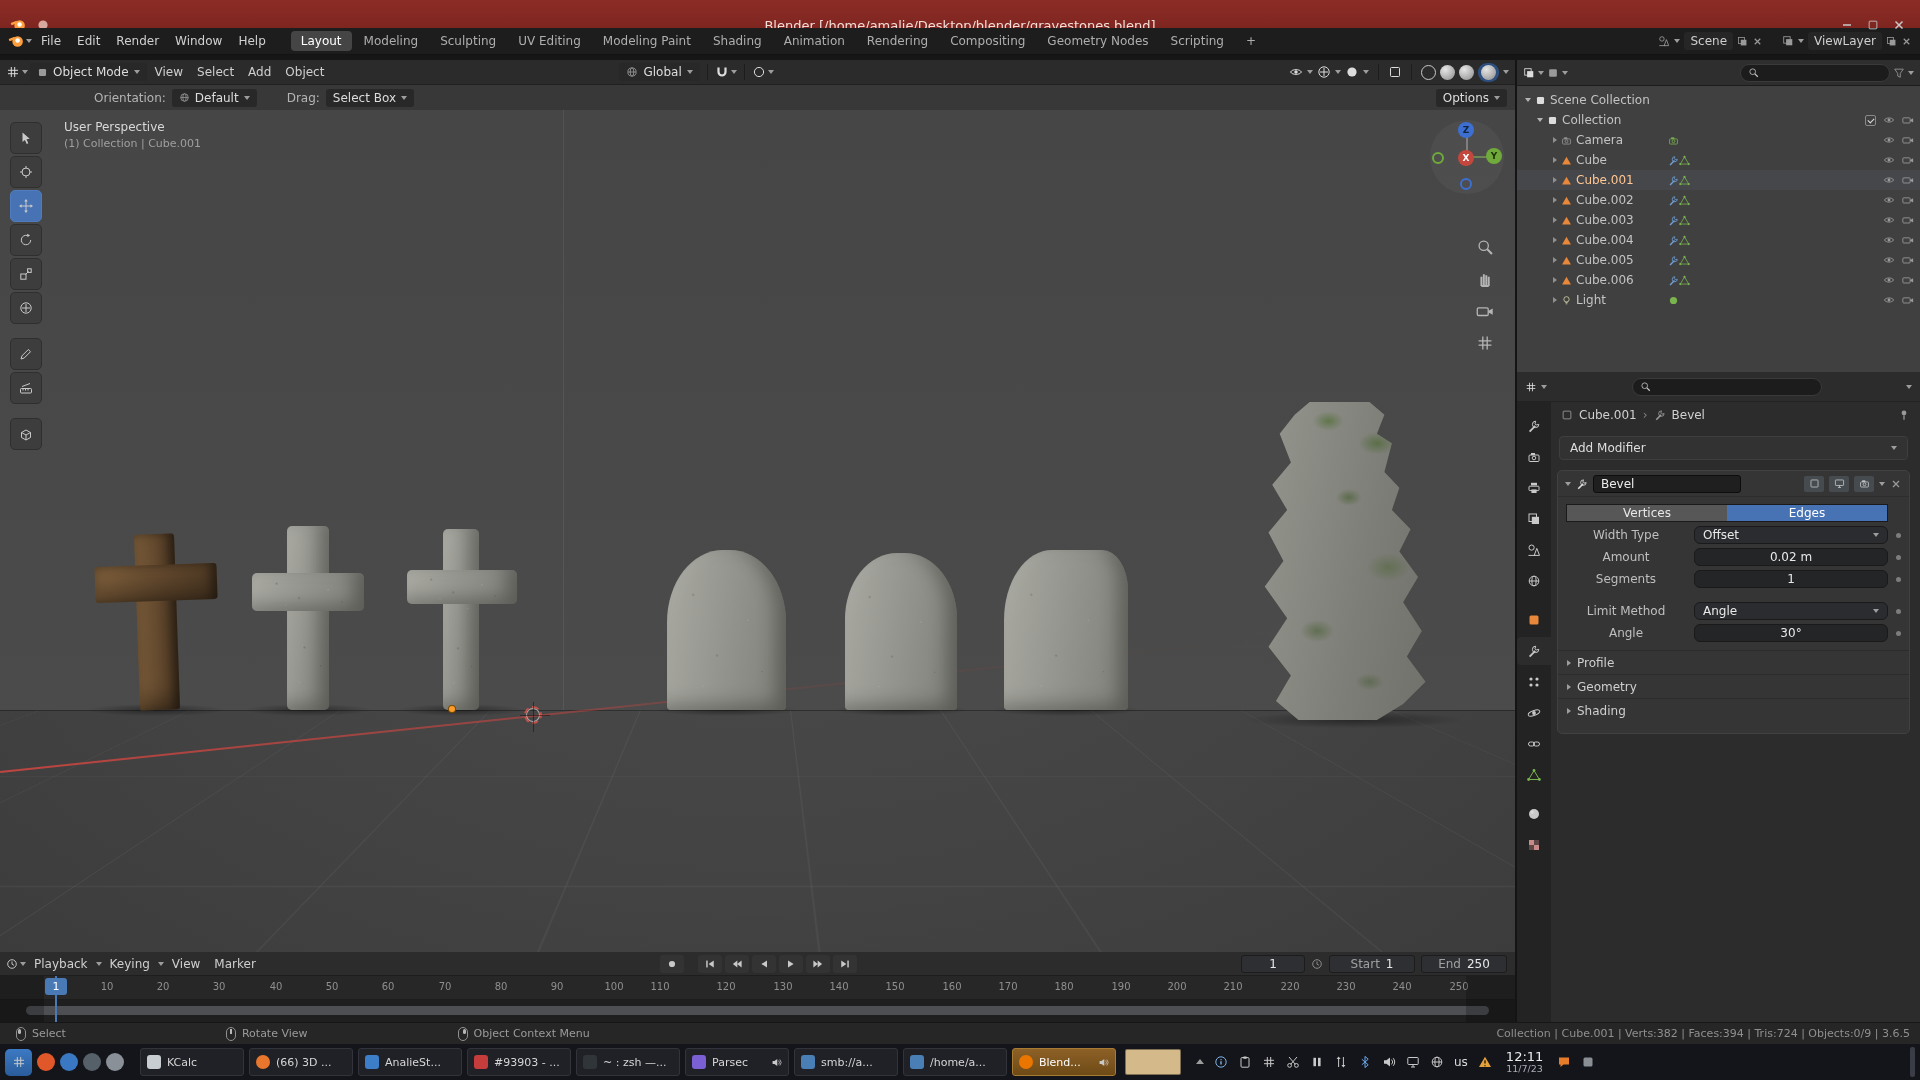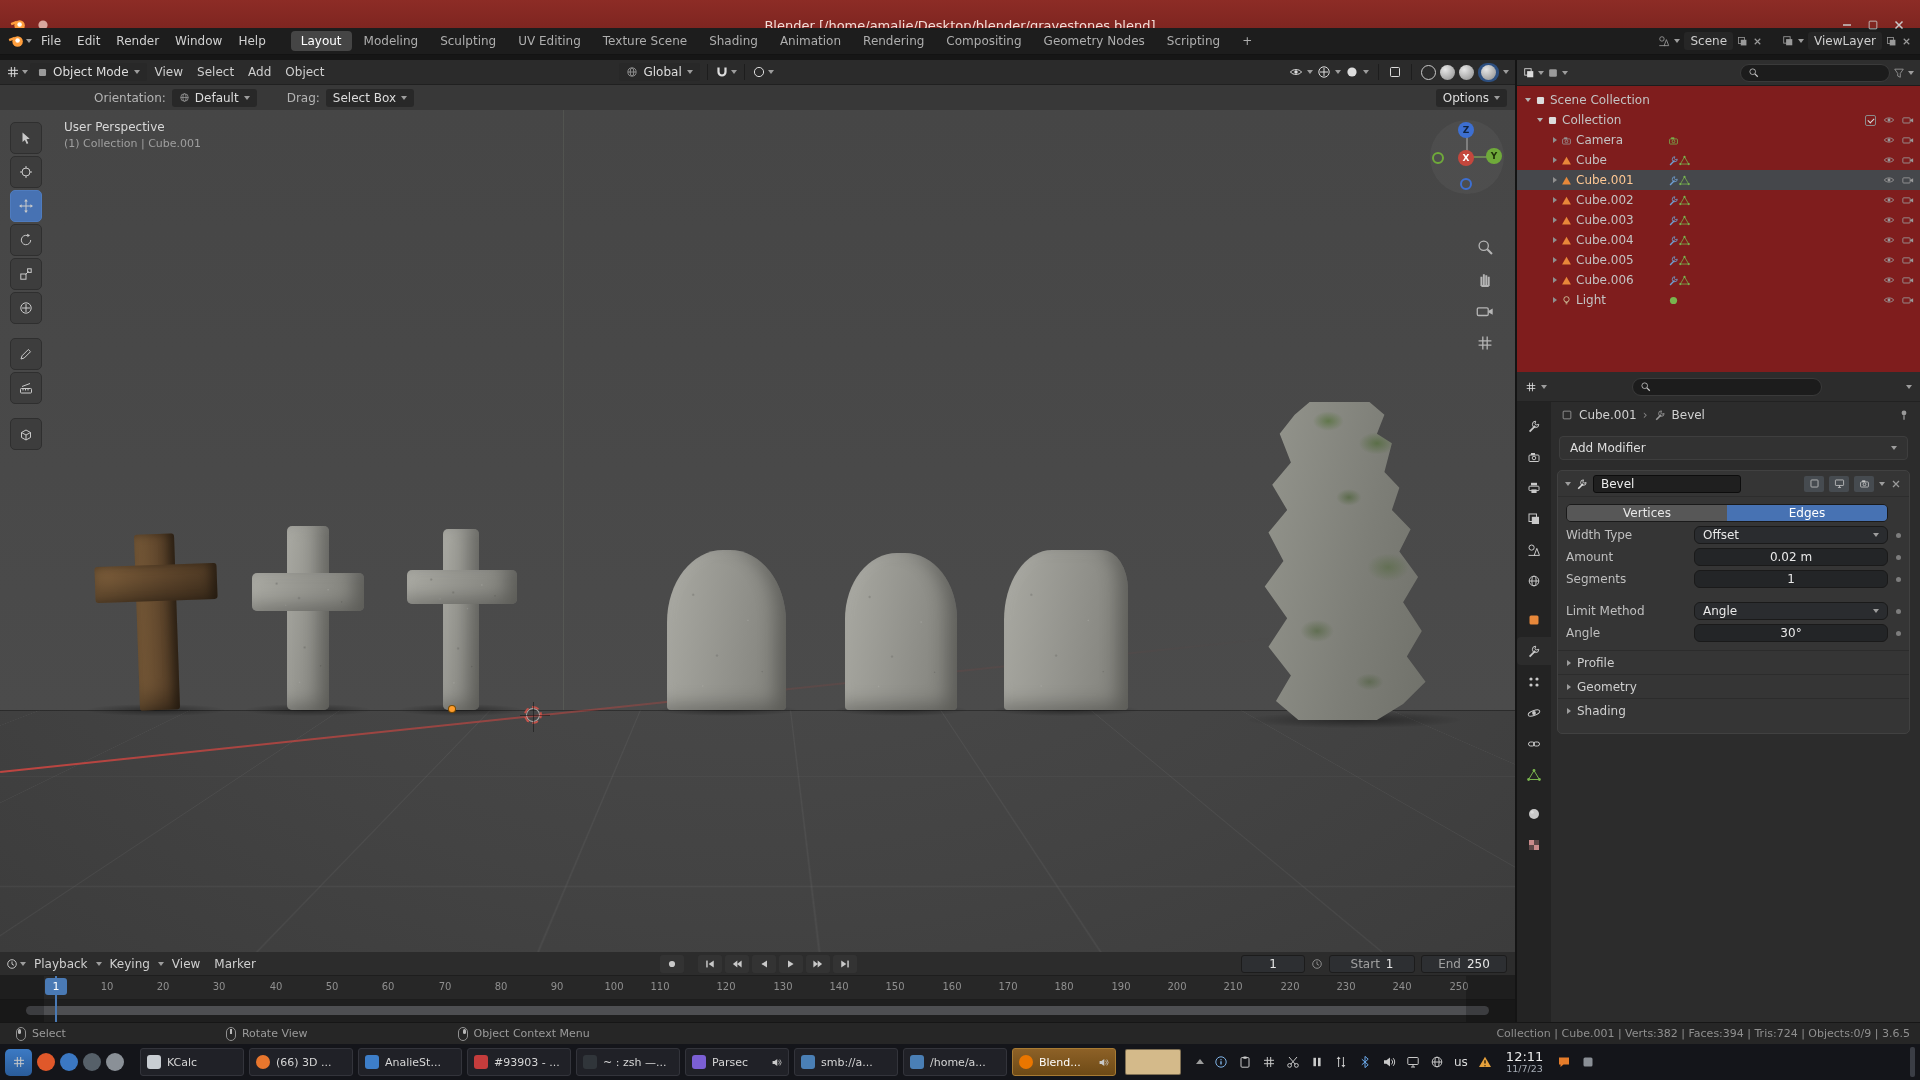--- a/index.html
+++ b/index.html
@@ -94,21 +94,21 @@
       linear-gradient(100deg,#95968e,#7d7e77 55%,#6d6e67);
       clip-path:polygon(26% 0,58% 0,66% 4%,62% 10%,70% 13%,66% 22%,74% 27%,70% 34%,80% 40%,74% 47%,84% 55%,76% 63%,86% 72%,78% 80%,88% 88%,76% 95%,62% 100%,20% 100%,8% 94%,16% 86%,4% 77%,14% 68%,2% 58%,12% 50%,4% 41%,14% 34%,6% 26%,16% 19%,10% 10%,18% 4%)}
   .cursor3d{position:absolute;left:524px;top:596px;width:18px;height:18px;border-radius:50%;
             border:2px dashed #c4524a;box-shadow:0 0 0 1px rgba(255,255,255,.55) inset}
   .cursor3d::before{content:"";position:absolute;left:50%;top:-6px;width:1px;height:30px;background:rgba(20,20,20,.55)}
   .cursor3d::after{content:"";position:absolute;top:50%;left:-6px;height:1px;width:30px;background:rgba(20,20,20,.55)}
   .origindot{position:absolute;left:449px;top:596px;width:6px;height:6px;border-radius:50%;background:#ff9d2c;box-shadow:0 0 0 1px #7a4a00}
 
   
   .rdivider{left:1515px;top:60px;width:2px;height:962px;background:#141414}
-  .outliner{left:1517px;top:60px;width:403px;height:312px;background:#7f1d1d}
+  .outliner{left:1517px;top:60px;width:403px;height:312px;background:#404040}
   .olhead{height:26px;display:flex;align-items:center;padding:0 6px;gap:3px;background:#2e2e2e;border-bottom:1px solid #1c1c1c}
   .searchbox{display:flex;align-items:center;gap:5px;background:#1c1c1c;border:1px solid #3a3a3a;border-radius:9px;height:18px;padding:0 7px;color:#8a8a8a}
   .ol-row{display:flex;align-items:center;height:20px;padding-right:6px;color:#c3c3c3;white-space:nowrap}
   .ol-row.sel{background:#45474b}
   .ol-name{margin-left:4px;width:92px;overflow:hidden}
   .ol-right{margin-left:auto;display:flex;align-items:center;gap:7px}
   .chk{width:11px;height:11px;border:1px solid #8a8a8a;border-radius:2px;position:relative;flex:none}
   .chk::after{content:"";position:absolute;left:2px;top:2px;width:5px;height:3px;border-left:1.6px solid #ddd;border-bottom:1.6px solid #ddd;transform:rotate(-45deg)}
   .olc-d{width:0;height:0;border-left:3.5px solid transparent;border-right:3.5px solid transparent;border-top:4.5px solid #b5b5b5;margin-right:4px;flex:none}
   .olc-r{width:0;height:0;border-top:3.5px solid transparent;border-bottom:3.5px solid transparent;border-left:4.5px solid #8f8f8f;margin-right:4px;flex:none}
@@ -121,26 +121,26 @@
   .pcontent{position:absolute;left:34px;top:30px;width:369px;height:620px}
   .bcrumb{display:flex;align-items:center;gap:6px;height:26px;padding:0 10px;color:#d0d0d0}
   .addmod{position:absolute;left:8px;right:12px;top:34px;height:24px;background:#323232;border:1px solid #3e3e3e;border-radius:4px;
           display:flex;align-items:center;padding:0 10px;color:#dedede}
   .modpanel{position:absolute;left:6px;right:10px;top:68px;height:264px;background:#353535;border:1px solid #414141;border-radius:5px}
   .modhead{display:flex;align-items:center;gap:5px;height:26px;padding:0 7px;border-bottom:1px solid #2d2d2d}
   .namefield{width:148px;height:18px;background:#1f1f1f;border:1px solid #0d0d0d;border-radius:3px;display:flex;align-items:center;padding:0 7px;color:#ececec}
   .mtog{width:20px;height:16px;background:#464b50;border-radius:2px;display:flex;align-items:center;justify-content:center;color:#d5dde5}
   .modbody{padding:5px 8px 0 8px}
   .prow{display:flex;align-items:center;height:22px}
-  .plabel{width:128px;text-align:left;padding-right:8px;color:#bfbfbf;white-space:nowrap}
+  .plabel{width:128px;text-align:center;padding-right:8px;color:#bfbfbf;white-space:nowrap}
   .pfield{flex:1;height:18px;border-radius:6px;display:flex;align-items:center;justify-content:center;color:#e9e9e9;background:#232527;border:1px solid #1a1a1a}
   .pfield.dropf{background:#2a2c2f;justify-content:flex-start;padding:0 8px}
   .pfield.dropf .caret{margin-left:auto}
   .keydot{width:5px;height:5px;border-radius:50%;background:#7d7d7d;margin-left:8px;flex:none}
-  .seg{flex:1;display:flex;height:18px;border-radius:5px;overflow:hidden;border:1px solid #1a1a1a}
+  .seg{flex:1;display:flex;height:18px;border-radius:0;overflow:hidden;border:1px solid #1a1a1a}
   .segbtn{flex:1;display:flex;align-items:center;justify-content:center;background:#575757;color:#e8e8e8}
   .segbtn.active{background:#4772b3;color:#fff}
   .sub{display:flex;align-items:center;gap:6px;height:24px;border-top:1px solid #2c2c2c;padding:0 9px;color:#cfcfcf}
 
   
   .timeline{left:0;top:952px;width:1515px;height:70px;background:#262626}
   .tlhead{position:relative;height:24px;background:#2c2c2c;border-bottom:1px solid #1e1e1e}
   .tl-left{position:absolute;left:6px;top:0;height:24px;display:flex;align-items:center;gap:2px}
   .tl-trans{position:absolute;left:660px;top:0;height:24px;display:flex;align-items:center;gap:3px}
   .tlbtn{width:24px;height:18px;display:flex;align-items:center;justify-content:center;color:#cfcfcf;background:#333;border-radius:3px}
@@ -445,21 +445,21 @@
     <span class="menu">File</span>
     <span class="menu">Edit</span>
     <span class="menu">Render</span>
     <span class="menu">Window</span>
     <span class="menu">Help</span>
     <span style="width:14px"></span>
     <span class="wstab active">Layout</span>
     <span class="wstab">Modeling</span>
     <span class="wstab">Sculpting</span>
     <span class="wstab">UV Editing</span>
-    <span class="wstab">Texture Scene</span>
+    <span class="wstab">Modeling Paint</span>
     <span class="wstab">Shading</span>
     <span class="wstab">Animation</span>
     <span class="wstab">Rendering</span>
     <span class="wstab">Compositing</span>
     <span class="wstab">Geometry Nodes</span>
     <span class="wstab">Scripting</span>
     <span class="wstab">+</span>
     <div class="tb-right">
       <svg class="i i12 c-dim">
           <use href="#scene"></use>

